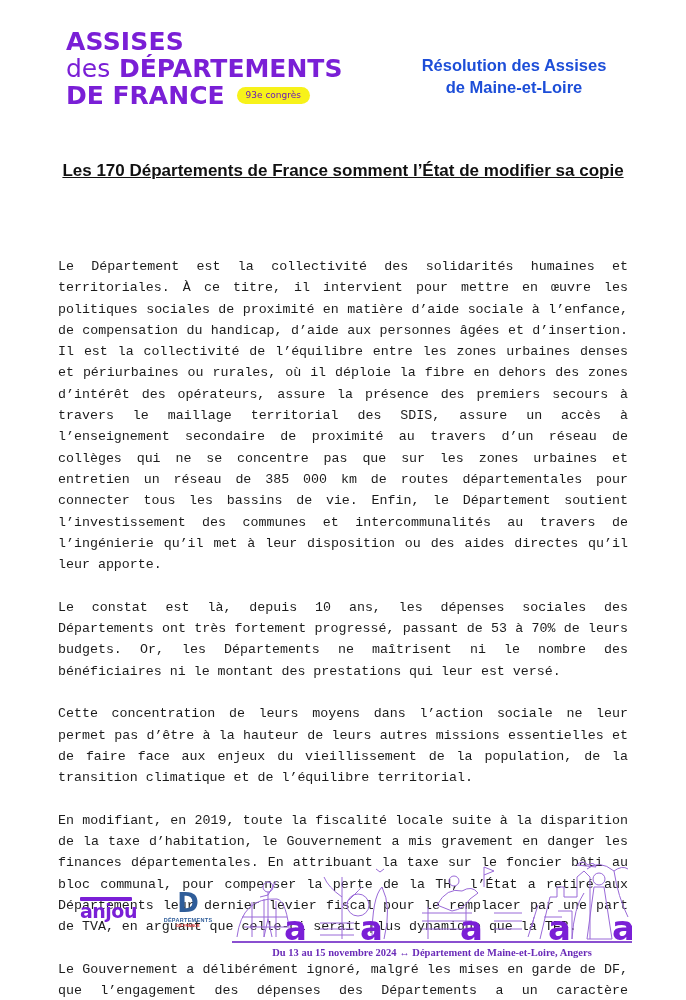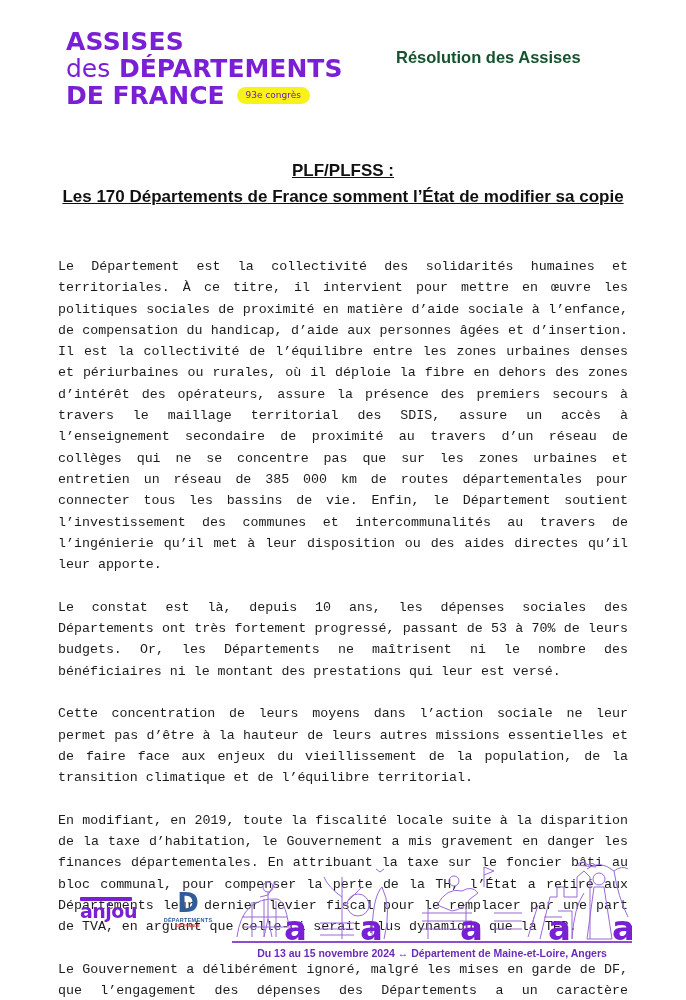--- a/index.html
+++ b/index.html
@@ -9,22 +9,22 @@
   
   .logo-assises { position: absolute; left: 66px; top: 20px; color: #7a1fd6;
                   font-family: "DejaVu Sans", sans-serif; font-weight: bold; line-height: 27px; margin-top: 8px; }
   .logo-assises .l1 { font-size: 25px; letter-spacing: 0.2px; }
   .logo-assises .l2 { font-size: 25px; }
   .logo-assises .l2 .thin { font-weight: normal; text-align: right; }
   .logo-assises .l3 { font-size: 25px; display: flex; align-items: center; }
   .congres-badge { display: inline-block; margin-left: 12px; background: #f7f21a; color: #6a1ab8;
                    font-size: 9px; font-weight: normal; border-radius: 10px; padding: 1px 9px; line-height: 15px;
                    font-family: "DejaVu Sans", sans-serif; }
-  .resolution { position: absolute; left: 396px; top: 46px; width: 236px; text-align: left;
-                color: #14532d; font-weight: bold; font-size: 16.5px; line-height: 22px;
+  .resolution { position: absolute; left: 396px; top: 54px; width: 236px; text-align: center;
+                color: #1d4ed8; font-weight: bold; font-size: 16.5px; line-height: 22px;
                 font-family: "Liberation Sans", sans-serif; }
 
   
   .title-block { position: absolute; left: 40px; top: 158px; width: 606px; text-align: center;
                  font-family: "Liberation Sans", sans-serif; font-weight: bold; color: #111; }
   .title-block div { font-size: 17px; line-height: 26px; text-decoration: underline; }
 
   
   .body { position: absolute; left: 58px; top: 256px; width: 570px;
           font-family: Liberation Mono, monospace; font-size: 13.3px; line-height: 21.3px; color: #1c1c1c; }
@@ -36,43 +36,43 @@
   .anjou .bar { height: 4px; background: #7a1fd6; border-radius: 1px; }
   .anjou .word { color: #7a1fd6; font-family: "DejaVu Sans", sans-serif; font-weight: bold;
                  font-size: 19px; line-height: 20px; letter-spacing: -0.5px; }
   .df-logo { position: absolute; left: 160px; top: 34px; width: 56px; text-align: center; }
   .df-logo .dd { color: #2f5d99; font-family: "DejaVu Sans", sans-serif; font-size: 26px; line-height: 28px; font-weight: bold; }
   .df-logo .t1 { color: #2f5d99; font-size: 5.5px; font-weight: bold; letter-spacing: 0.3px; }
   .df-logo .t2 { color: #d33; font-size: 4px; font-weight: bold; }
   .illus { position: absolute; left: 232px; top: 2px; width: 400px; height: 84px; }
   .illus-line { position: absolute; left: 232px; top: 86px; width: 400px; height: 2px; background: #8a4fd0; }
   .event-line { position: absolute; left: 232px; top: 92px; width: 400px; text-align: center;
-                color: #6a2bb8; font-family: Liberation Sans, sans-serif; font-weight: bold; font-size: 10.5px; }
+                color: #6a2bb8; font-family: Liberation Serif, serif; font-weight: bold; font-size: 10.5px; }
 </style>
 </head>
 <body>
 
 <div class="logo-assises">
   <div class="l1">ASSISES</div>
   <div class="l2">
     <span class="thin">des</span>
     <span>DÉPARTEMENTS</span>
   </div>
   <div class="l3">
     <span>DE FRANCE</span>
     <span class="congres-badge">93e congrès</span>
   </div>
 </div>
 
 <div class="resolution">
   <div>Résolution des Assises</div>
+  <div>de Maine-et-Loire</div>
 </div>
 
 <div class="title-block">
-  <div>PLF/PLFSS :</div>
   <div>Les 170 Départements de France somment l’État de modifier sa copie</div>
 </div>
 
 <div class="body">
   <p>Le Département est la collectivité des solidarités humaines et territoriales. À ce titre, il intervient pour mettre en œuvre les politiques sociales de proximité en matière d’aide sociale à l’enfance, de compensation du handicap, d’aide aux personnes âgées et d’insertion. Il est la collectivité de l’équilibre entre les zones urbaines denses et périurbaines ou rurales, où il déploie la fibre en dehors des zones d’intérêt des opérateurs, assure la présence des premiers secours à travers le maillage territorial des SDIS, assure un accès à l’enseignement secondaire de proximité au travers d’un réseau de collèges qui ne se concentre pas que sur les zones urbaines et entretien un réseau de 385 000 km de routes départementales pour connecter tous les bassins de vie. Enfin, le Département soutient l’investissement des communes et intercommunalités au travers de l’ingénierie qu’il met à leur disposition ou des aides directes qu’il leur apporte.</p>
   <p>Le constat est là, depuis 10 ans, les dépenses sociales des Départements ont très fortement progressé, passant de 53 à 70% de leurs budgets. Or, les Départements ne maîtrisent ni le nombre des bénéficiaires ni le montant des prestations qui leur est versé.</p>
   <p>Cette concentration de leurs moyens dans l’action sociale ne leur permet pas d’être à la hauteur de leurs autres missions essentielles et de faire face aux enjeux du vieillissement de la population, de la transition climatique et de l’équilibre territorial.</p>
   <p>En modifiant, en 2019, toute la fiscalité locale suite à la disparition de la taxe d’habitation, le Gouvernement a mis gravement en danger les finances départementales. En attribuant la taxe sur le foncier bâti au bloc communal, pour compenser la perte de la TH, l’État a retiré aux Départements leur dernier levier fiscal pour le remplacer par une part de TVA, en arguant que celle-ci serait plus dynamique que la TFB.</p>
   <p>Le Gouvernement a délibérément ignoré, malgré les mises en garde de DF, que l’engagement des dépenses des Départements a un caractère éminemment contracyclique. Lorsque la crise s’installe, les dépenses sociales partent à la hausse. Lorsque le panier de recettes des Départements est exclusivement dépendant de la croissance de l’économie, comme c’est le cas</p>
 </div>

